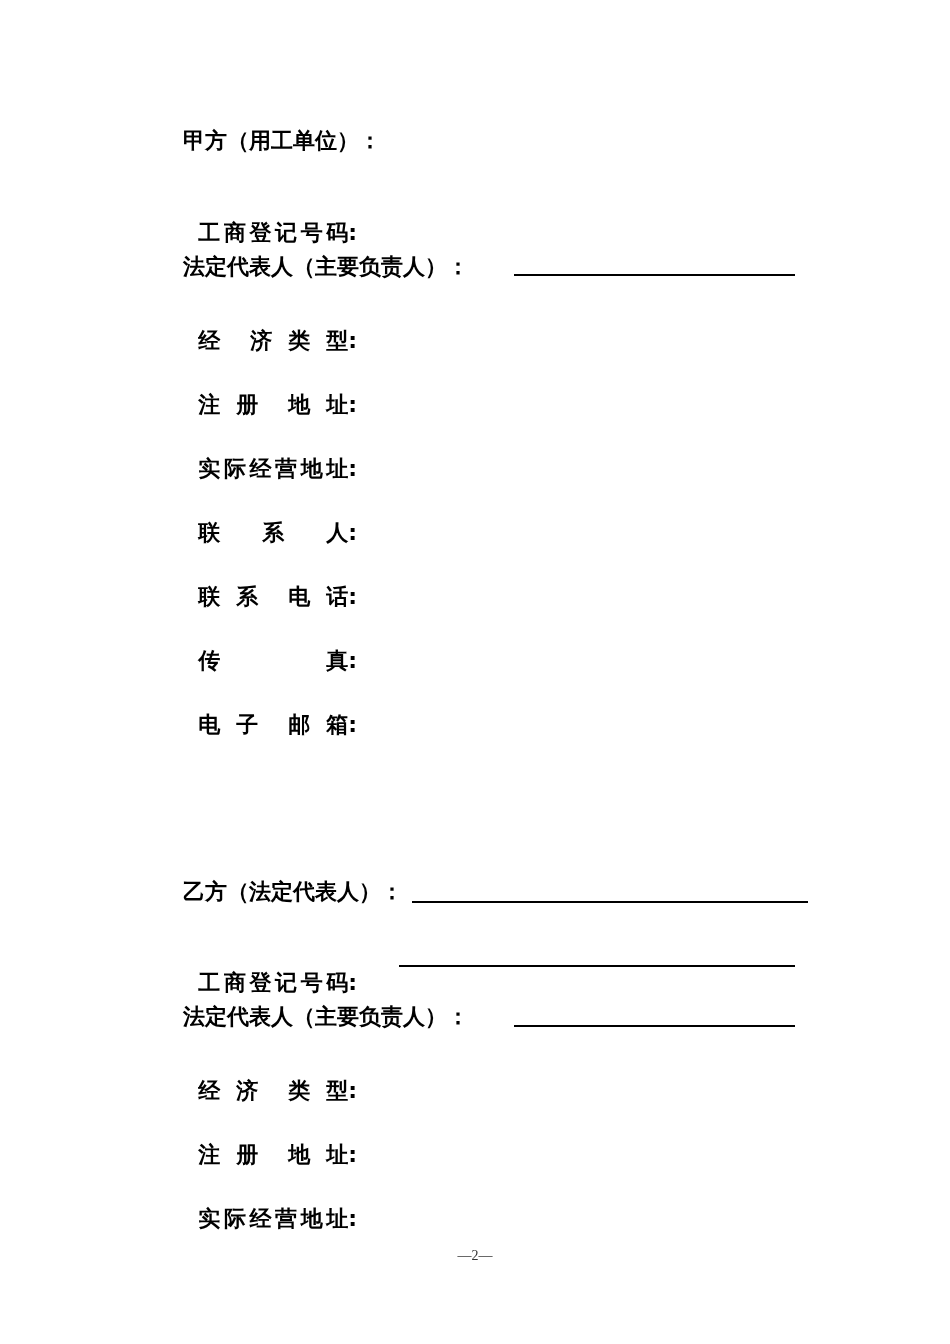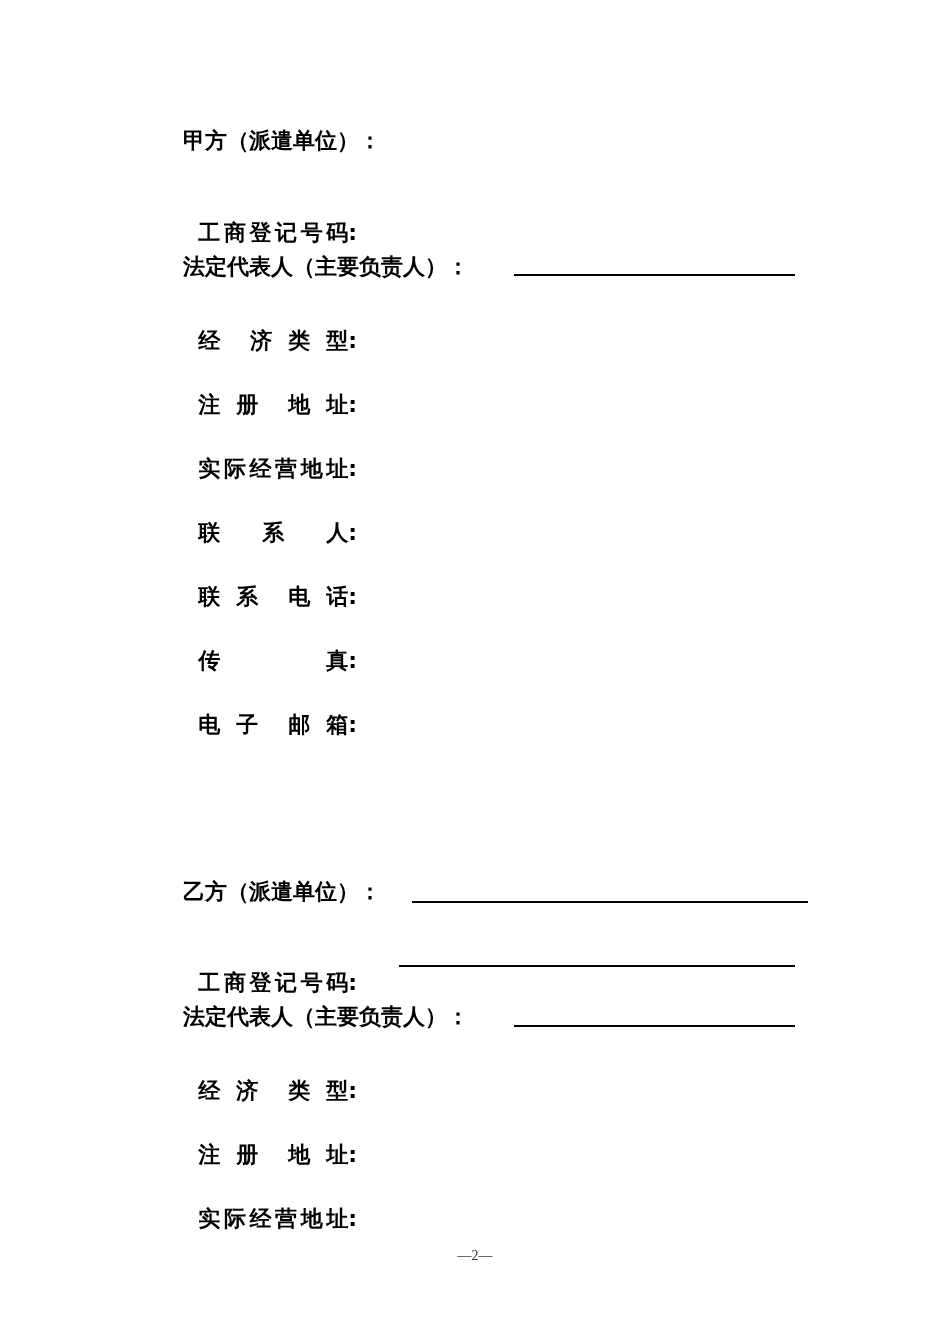--- a/index.html
+++ b/index.html
@@ -8,21 +8,21 @@
   .line { position: absolute; left: 183px; font-size: 22px; line-height: 26px; white-space: pre; font-weight: bold; }
   .spread { display: inline-flex; justify-content: space-between; width: 150px; }
   .colon { display: inline-block; }
   .rule { position: absolute; height: 0; border-bottom: 2px solid #000; }
   .pageno { position: absolute; left: 0; width: 950px; top: 1248px; text-align: center;
             font-family: "Liberation Serif", serif; font-size: 14px; color: #333; }
 </style>
 </head>
 <body>
 
-<div class="line" style="top:128px"><span>甲方（派遣单位）：</span></div>
+<div class="line" style="top:128px"><span>甲方（用工单位）：</span></div>
 
 <div class="line" style="top:194px">
   <span class="spread">
     <span>工</span><span>商</span><span>登</span><span>记</span><span>号</span><span>码</span>
   </span><span class="colon">:</span>
 </div>
 
 <div class="line" style="top:254px"><span>法定代表人（主要负责人）：</span></div>
 <div class="rule" style="left:514px; width:281px; top:274px;"></div>
 
@@ -61,21 +61,21 @@
     <span>传</span><span>真</span>
   </span><span class="colon">:</span>
 </div>
 
 <div class="line" style="top:686px">
   <span class="spread">
     <span>电</span><span style="margin-right:14px">子</span><span>邮</span><span>箱</span>
   </span><span class="colon">:</span>
 </div>
 
-<div class="line" style="top:879px"><span>乙方（派遣单位）：</span></div>
+<div class="line" style="top:879px"><span>乙方（法定代表人）：</span></div>
 <div class="rule" style="left:412px; width:396px; top:901px;"></div>
 
 <div class="line" style="top:944px">
   <span class="spread">
     <span>工</span><span>商</span><span>登</span><span>记</span><span>号</span><span>码</span>
   </span><span class="colon">:</span>
 </div>
 <div class="rule" style="left:399px; width:396px; top:965px;"></div>
 
 <div class="line" style="top:1004px"><span>法定代表人（主要负责人）：</span></div>

